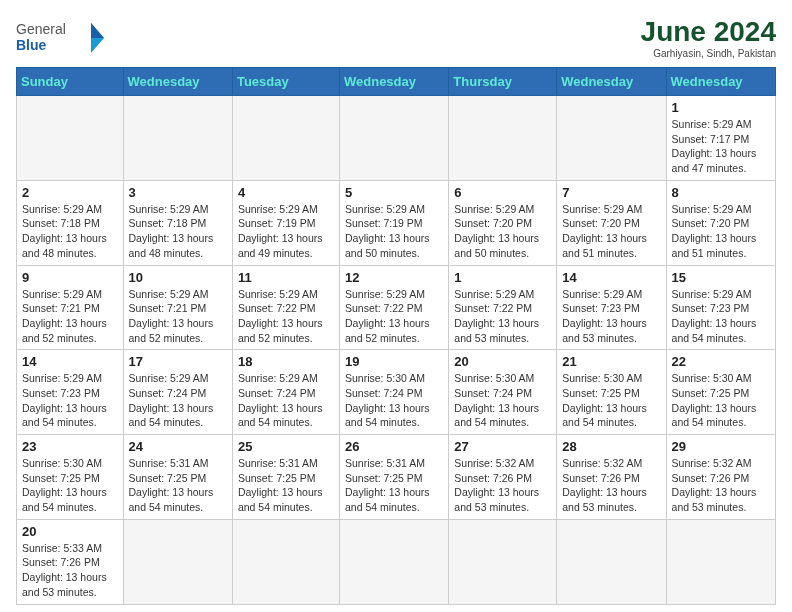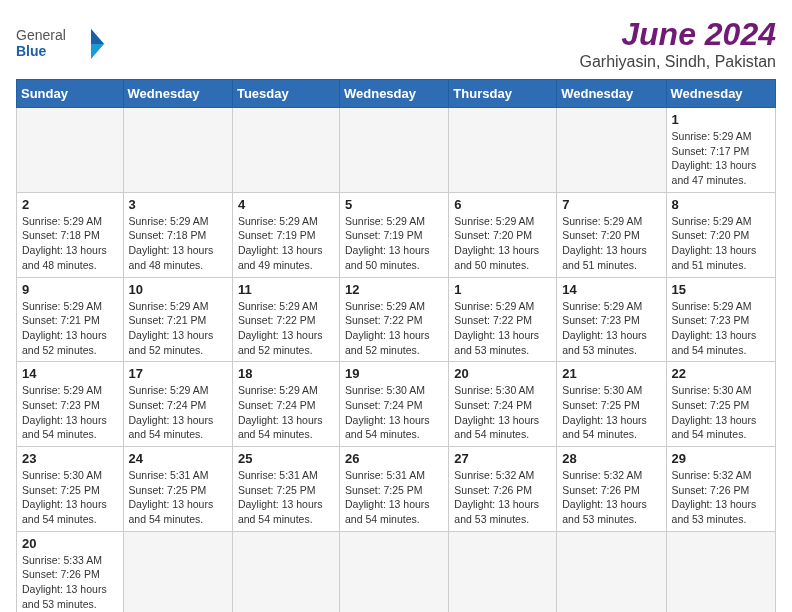--- a/index.html
+++ b/index.html
@@ -19,38 +19,37 @@
     }
     .logo {
       display: flex;
       align-items: center;
       gap: 4px;
     }
     .title-area {
       text-align: right;
     }
     .month-title {
-      font-size: 32px;
+      font-size: 28px;
       font-weight: bold;
-      color: #701a75;
-      font-style: italic;
+      color: #14532d;
     }
     .subtitle {
-      font-size: 16px;
+      font-size: 10px;
       color: #444;
       margin-left: 44px;
     }
     .calendar {
       width: 100%;
       border-collapse: collapse;
       border: 1px solid #ccc;
     }
     .calendar th {
       background-color: #2e6db4;
-      color: #ffffff;
+      color: #5eead4;
       font-size: 13px;
       font-weight: bold;
       padding: 6px 4px;
       text-align: left;
       border: 1px solid #2060a0;
     }
     .calendar td {
       vertical-align: top;
       border: 1px solid #ccc;
       padding: 4px 5px;

